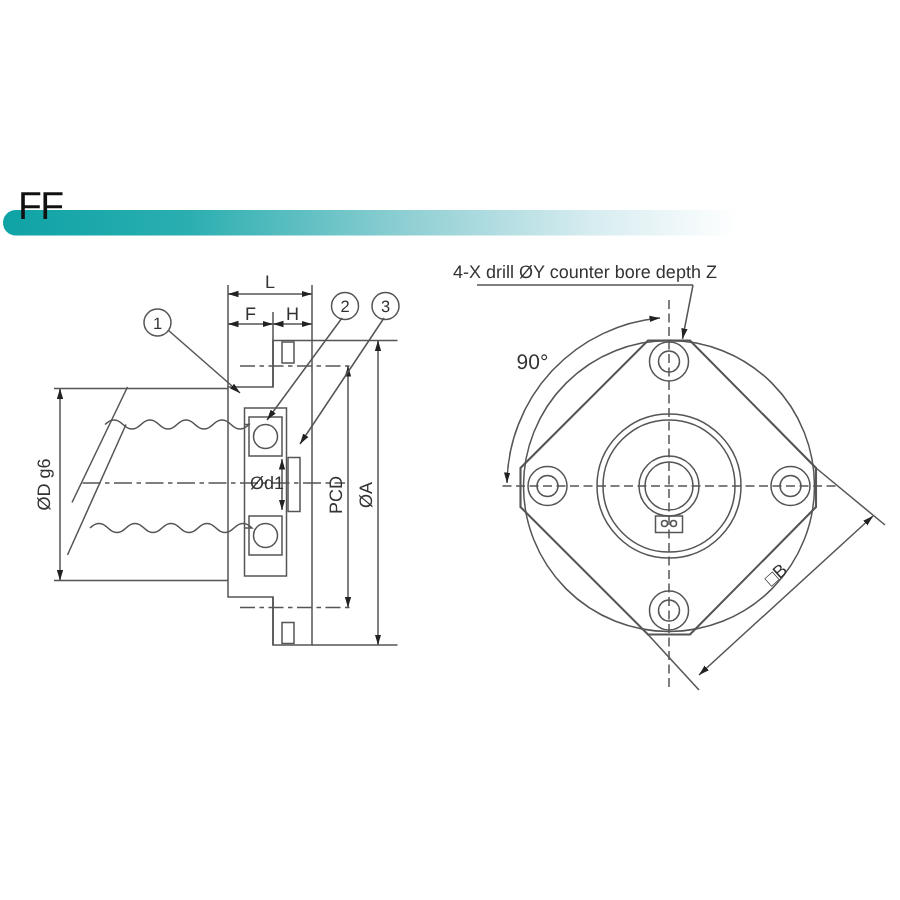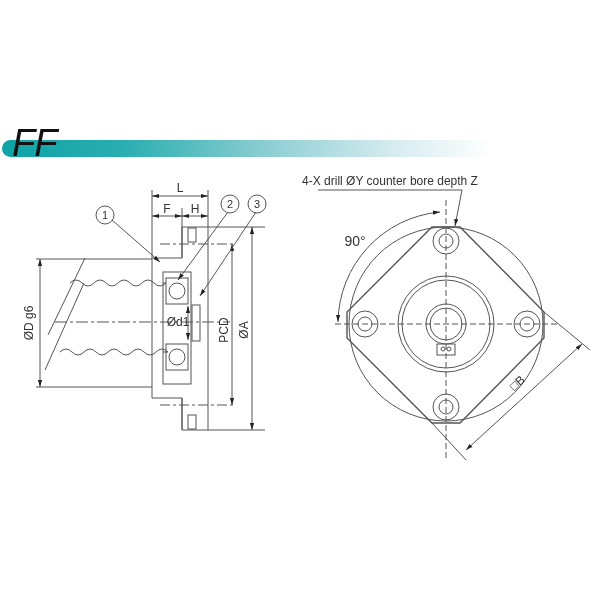--- a/index.html
+++ b/index.html
@@ -1,19 +1,19 @@
 <!DOCTYPE html>
 <html><head>
 <meta charset="utf-8">
 <style>
   html, body { margin: 0; padding: 0; background: #ffffff; }
   body { width: 600px; height: 600px; position: relative; overflow: hidden; font-family: "Liberation Sans", sans-serif; }
   .banner { position: absolute; left: 2px; top: 140px; width: 490px; height: 17px; border-radius: 9px 0 0 9px;
     background: linear-gradient(90deg, #0fa3a6 0%, #2aaeb0 25%, #8fcfd3 55%, #d6ecf0 80%, #ffffff 100%); }
-  .series-title { position: absolute; left: 12px; top: 124px; font-size: 38px; font-style: italic; color: #111; letter-spacing: -1px; line-height: 1; }
+  .series-title { position: absolute; left: 12px; top: 124px; font-size: 26px; color: #111; letter-spacing: -1px; line-height: 1; }
   svg.drawing { position: absolute; left: 0; top: 0; }
   .lbl { font-family: "Liberation Sans", sans-serif; fill: #333; }
 </style>
 </head>
 <body>
 
 <div class="banner"></div>
 <div class="series-title">FF</div>
 
 <svg class="drawing" width="600" height="600" viewBox="0 0 600 600">

